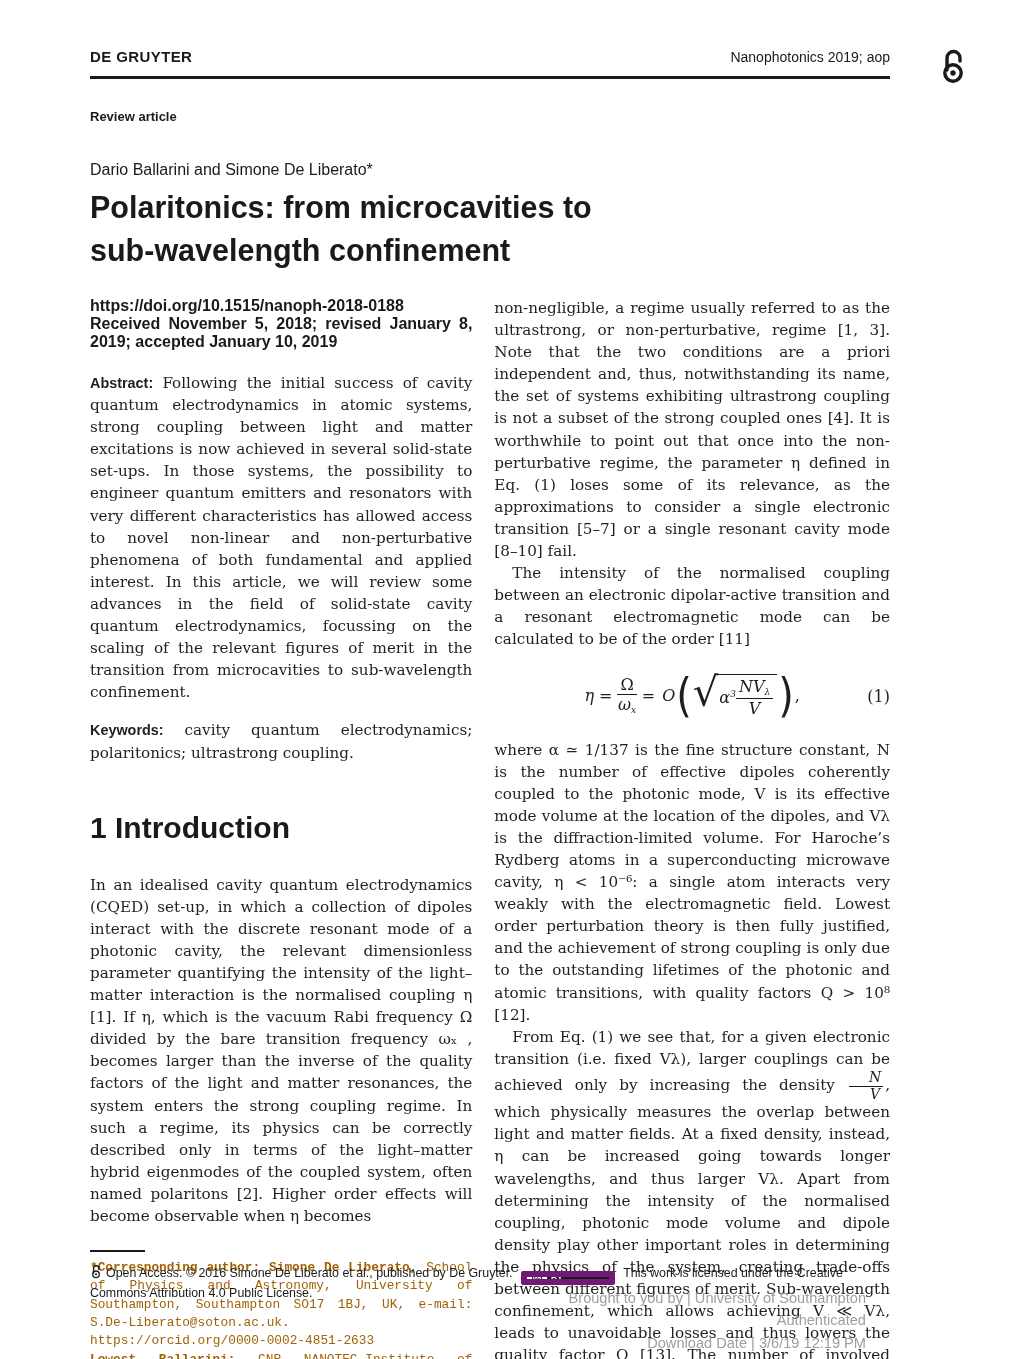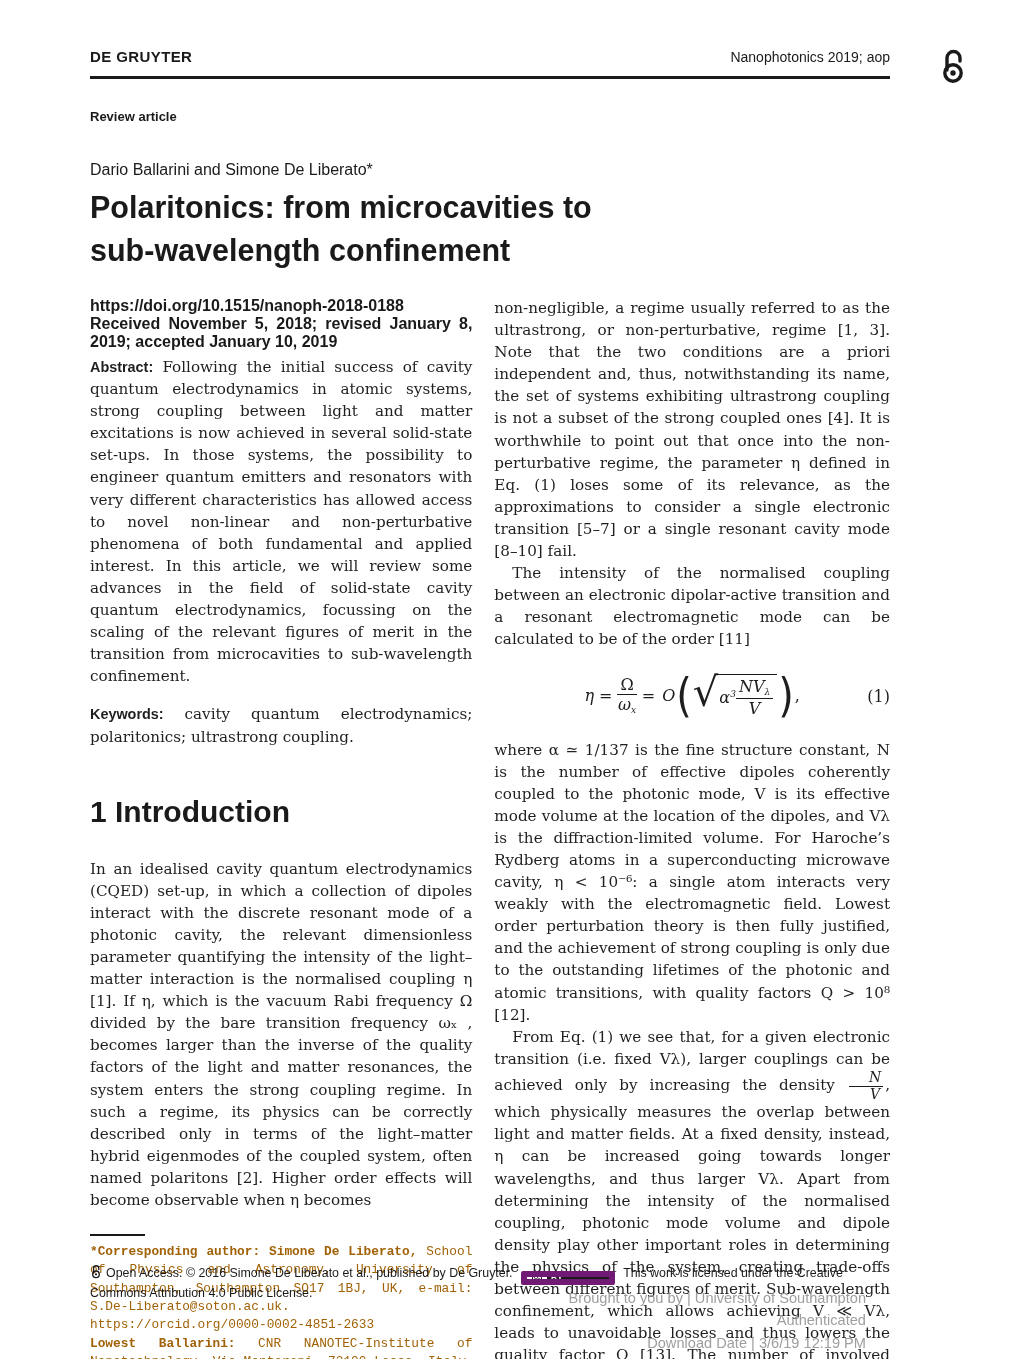--- a/index.html
+++ b/index.html
@@ -36,21 +36,21 @@
   .col-left  { width:402px; }
   .col-right { width:416px; }
 
   .meta-block { font-family:"Liberation Sans","DejaVu Sans",sans-serif; font-weight:600;
     font-size:16px; line-height:18px; color:#1a1a1a; text-align:justify; }
   .meta-block .doi { display:block; }
 
   .body-par { font-size:15.2px; line-height:22.1px; text-align:justify; color:#1f1f1f; }
   .lead-label { font-family:"Liberation Sans","DejaVu Sans",sans-serif; font-weight:bold;
     font-size:14.4px; }
-  .abstract { margin-top:5px; }
+  .abstract { margin-top:21px; }
   .keywords { margin-top:16px; }
 
   .sec-heading { margin-top:47px; font-family:"Liberation Sans","DejaVu Sans",sans-serif;
     font-weight:bold; font-size:30px; color:#1a1a1a; }
   .intro-par { margin-top:29px; }
 
   .footnote-rule { width:55px; border:none; border-top:2px solid #1a1a1a; margin-top:23px; }
   .footnote { margin-top:7px; font-family:Liberation Mono, monospace;
     font-size:12.8px; line-height:18.3px; color:#a16207; text-align:justify; }
   .footnote b { font-weight:bold; }

